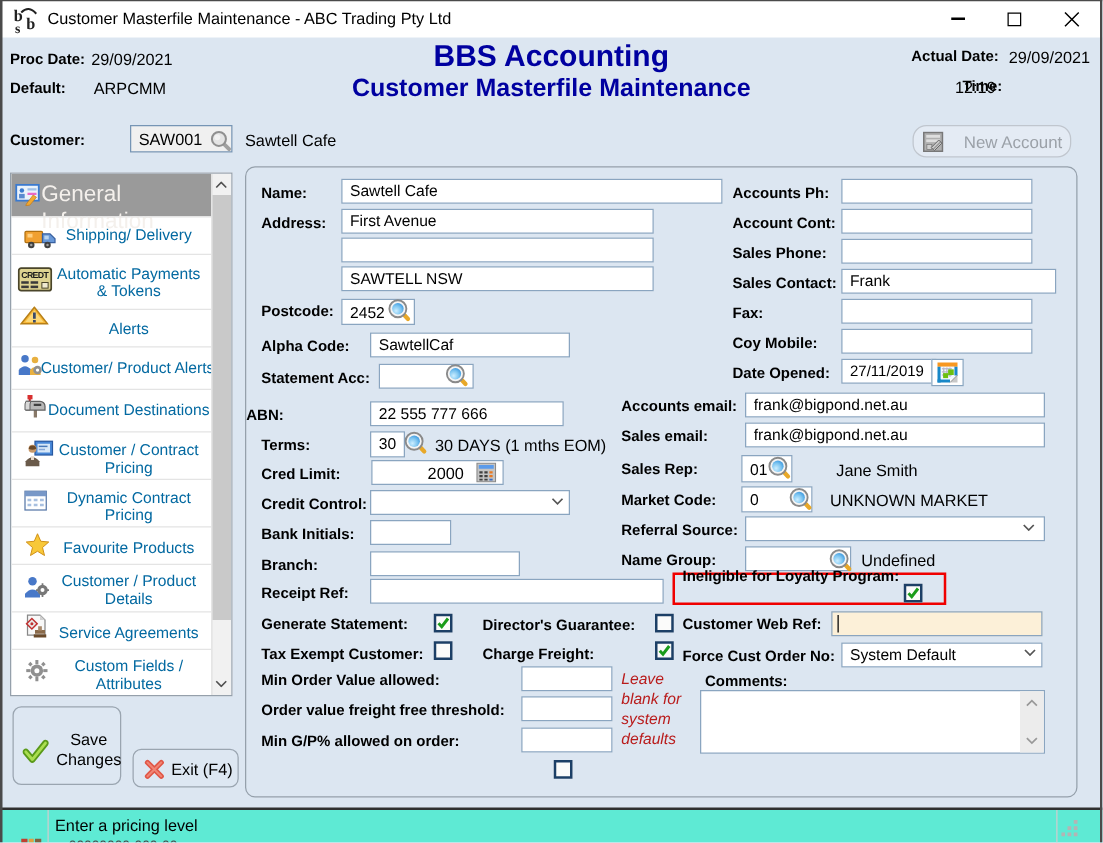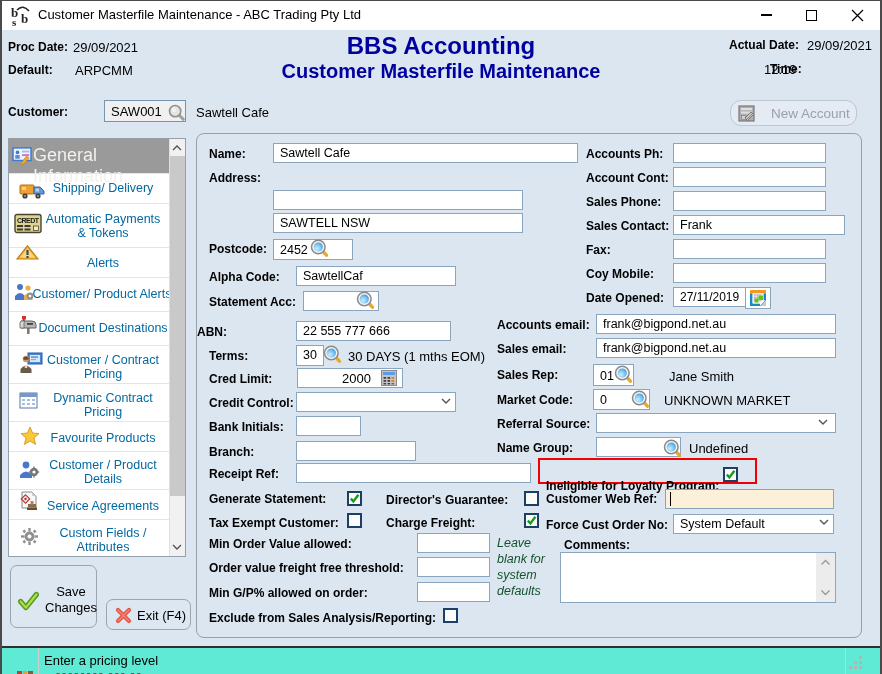--- a/index.html
+++ b/index.html
@@ -212,24 +212,25 @@
  <svg class="abs" style="left:163px;top:405px" width="10" height="6" viewBox="0 0 10 6">
       <path d="M1 1 L5 5 L9 1" fill="none" stroke="#505050" stroke-width="1.3"></path>
     </svg>
 </div>
 
 <div id="panel" class="abs" style="left:196px;top:133px;width:666px;height:505px;border:1px solid #95a0ab;border-radius:8px">
 
  <div class="lb" style="left:12px;top:13px">Name:</div>
     <div class="in" style="left:76px;top:9px;width:305px">Sawtell Cafe</div>
  <div class="lb" style="left:12px;top:37px">Address:</div>
+    <div class="in" style="left:76px;top:33px;width:250px">First Avenue</div>
  <div class="in" style="left:76px;top:56px;width:250px"></div>
  <div class="in" style="left:76px;top:79px;width:250px">SAWTELL NSW</div>
  <div class="lb" style="left:12px;top:108px">Postcode:</div>
-    <div class="in" style="left:76px;top:105px;width:80px;height:21px;padding-top:3px">2452</div>
+    <div class="in" style="left:76px;top:105px;width:59px;height:21px;padding-top:3px">2452</div>
  <div class="lb" style="left:12px;top:136px">Alpha Code:</div>
     <div class="in" style="left:99px;top:132px;width:160px">SawtellCaf</div>
  <div class="lb" style="left:12px;top:161px">Statement Acc:</div>
     <div class="in" style="left:106px;top:157px;width:76px"></div>
  <div class="lb" style="left:0;top:191px">ABN:</div>
     <div class="in" style="left:99px;top:187px;width:155px">22 555 777 666</div>
  <div class="lb" style="left:12px;top:215px">Terms:</div>
     <div class="in" style="left:99px;top:211px;width:28px;height:21px">30</div>
     <div class="tx" style="left:151px;top:215px;font-size:13px">30 DAYS (1 mths EOM)</div>
  <div class="lb" style="left:12px;top:238px">Cred Limit:</div>
@@ -289,21 +290,21 @@
  <div class="lb" style="left:300px;top:259px">Market Code:</div>
     <div class="in" style="left:396px;top:255px;width:57px;height:21px;padding-top:3px">0</div>
     <div class="tx" style="left:467px;top:259px;font-size:13px">UNKNOWN MARKET</div>
  <div class="lb" style="left:300px;top:283px">Referral Source:</div>
     <div class="in" style="left:399px;top:279px;width:240px"></div>
  <div class="lb" style="left:300px;top:307px">Name Group:</div>
     <div class="in" style="left:399px;top:303px;width:85px"></div>
     <div class="tx" style="left:492px;top:307px;font-size:13px">Undefined</div>
 
  <div class="abs" style="left:341px;top:324px;width:219px;height:26px;border:2px solid #f00000"></div>
- <div class="lb" style="left:349px;top:345px">Ineligible for Loyalty Program:</div>
+ <div class="lb" style="left:349px;top:320px">Ineligible for Loyalty Program:</div>
  <div class="cb" style="left:526px;top:333px">
       <svg width="11" height="11" viewBox="0 0 11 11">
         <path d="M1.8 5.6 L4.4 8.4 L9.4 1.8" fill="none" stroke="#1a9c1a" stroke-width="2.4"></path>
       </svg>
     </div>
 
  <div class="lb" style="left:12px;top:358px">Generate Statement:</div>
  <div class="cb" style="left:150px;top:357px">
       <svg width="11" height="11" viewBox="0 0 11 11">
         <path d="M1.8 5.6 L4.4 8.4 L9.4 1.8" fill="none" stroke="#1a9c1a" stroke-width="2.4"></path>
@@ -325,32 +326,31 @@
     </div>
  <div class="lb" style="left:349px;top:384px">Force Cust Order No:</div>
  <div class="in" style="left:476px;top:380px;width:161px">System Default</div>
 
  <div class="lb" style="left:12px;top:403px">Min Order Value allowed:</div>
     <div class="in" style="left:220px;top:399px;width:73px"></div>
  <div class="lb" style="left:12px;top:427px">Order value freight free threshold:</div>
     <div class="in" style="left:220px;top:423px;width:73px"></div>
  <div class="lb" style="left:12px;top:452px">Min G/P% allowed on order:</div>
     <div class="in" style="left:220px;top:448px;width:73px"></div>
- <div class="abs" style="left:300px;top:401px;width:62px;font-size:12.5px;font-style:italic;color:#14532d;line-height:16px">Leave blank for system defaults</div>
+ <div class="abs" style="left:300px;top:401px;width:62px;font-size:12.5px;font-style:italic;color:#b91c1c;line-height:16px">Leave blank for system defaults</div>
  <div class="lb" style="left:367px;top:404px">Comments:</div>
  <div class="abs" style="left:363px;top:418px;width:276px;height:51px;background:#fff;border:1px solid #8aa5c0">
   <div class="abs" style="left:255px;top:0;width:19px;height:49px;background:#ececec"></div>
   <svg class="abs" style="left:259px;top:6px" width="11" height="7" viewBox="0 0 11 7">
         <path d="M1.5 5.5 L5.5 1.5 L9.5 5.5" fill="none" stroke="#999" stroke-width="1.4"></path>
       </svg>
   <svg class="abs" style="left:259px;bottom:6px" width="11" height="7" viewBox="0 0 11 7">
         <path d="M1.5 1.5 L5.5 5.5 L9.5 1.5" fill="none" stroke="#999" stroke-width="1.4"></path>
       </svg>
  </div>
- <div class="lb" style="left:12px;top:477px">Exclude from Sales Analysis/Reporting:</div>
  <div class="cb" style="left:246px;top:474px"></div>
 </div>
 
 <svg class="abs" style="left:441px;top:398px" width="10" height="6" viewBox="0 0 10 6">
     <path d="M1 1 L5 5 L9 1" fill="none" stroke="#555" stroke-width="1.4"></path>
   </svg>
 <svg class="abs" style="left:818px;top:419px" width="10" height="6" viewBox="0 0 10 6">
     <path d="M1 1 L5 5 L9 1" fill="none" stroke="#555" stroke-width="1.4"></path>
   </svg>
 <svg class="abs" style="left:819px;top:519px" width="10" height="6" viewBox="0 0 10 6">

